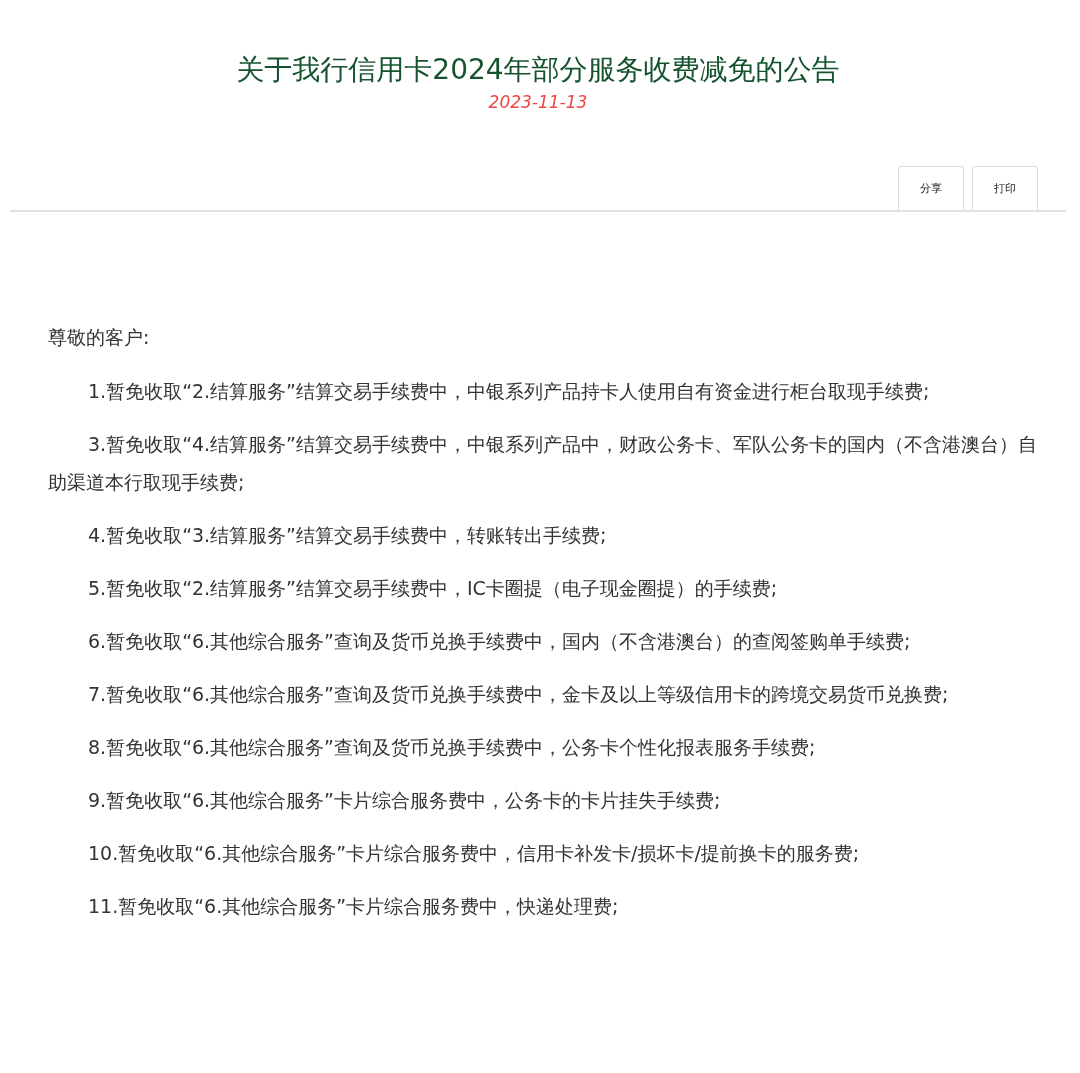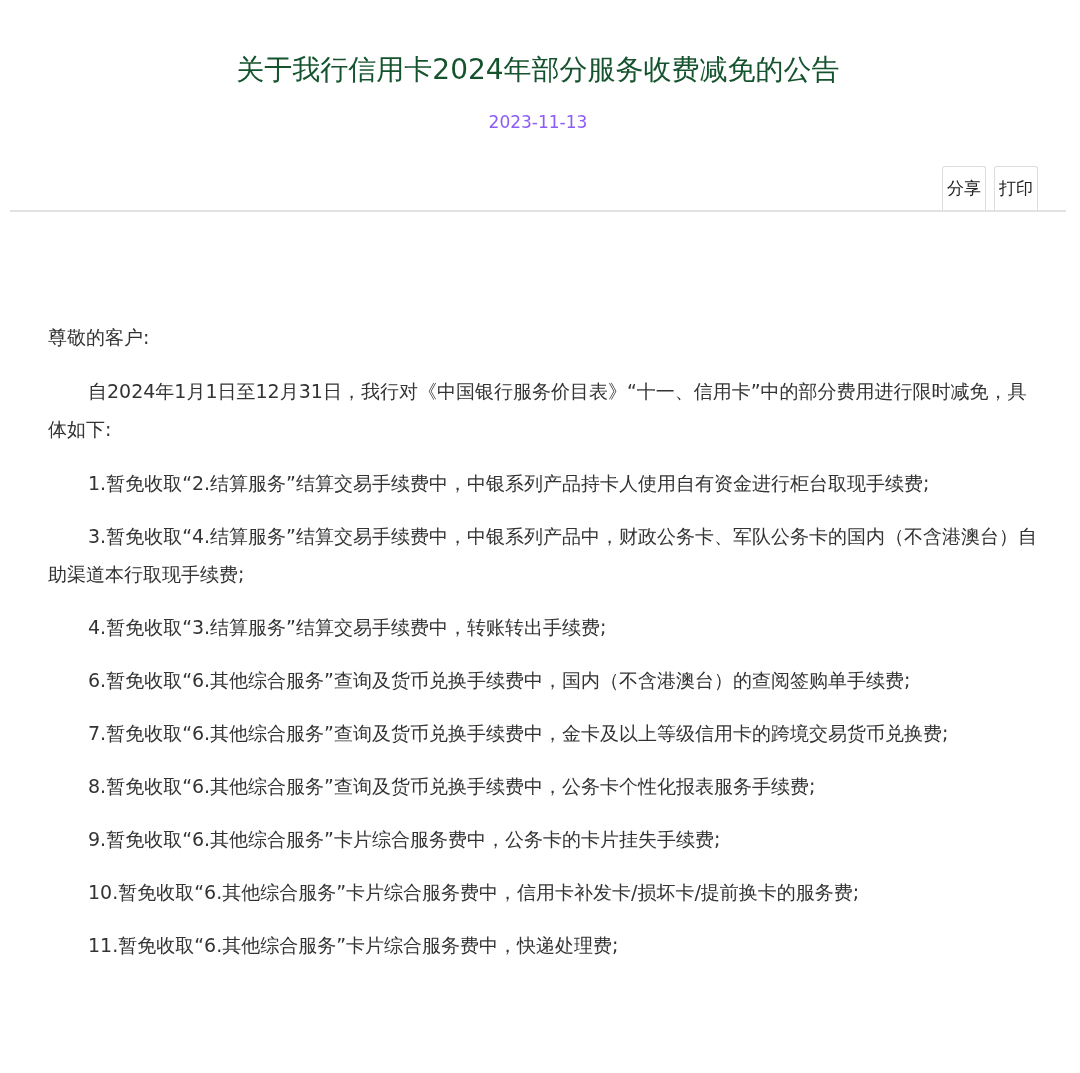--- a/index.html
+++ b/index.html
@@ -24,43 +24,44 @@
     font-size: 28px;
     line-height: 40px;
     color: #14532d;
     font-weight: normal;
     letter-spacing: 0px;
     margin: 0;
   }
   .date {
     position: absolute;
     left: 0;
-    top: 110px;
+    top: 90px;
     width: 1076px;
     text-align: center;
     font-size: 17px;
     line-height: 24px;
-    color: #8b5cf6;
+    color: #ef4444;
+    font-style: italic;
   }
   .toolbar {
     position: absolute;
     top: 166px;
     right: 42px;
     display: flex;
     gap: 8px;
   }
   .tool-btn {
     box-sizing: border-box;
-    width: 44px;
+    width: 66px;
     height: 44px;
     border: 1px solid #dcdcdc;
     border-bottom: none;
     border-radius: 3px 3px 0 0;
     background: #ffffff;
-    font-size: 17px;
+    font-size: 11px;
     color: #222222;
     display: flex;
     align-items: center;
     justify-content: center;
     cursor: pointer;
     font-family: "DejaVu Sans", "Liberation Sans", sans-serif;
     padding: 0;
   }
   .divider {
     position: absolute;
@@ -102,23 +103,23 @@
 
 <div class="toolbar">
   <button class="tool-btn">分享</button>
   <button class="tool-btn">打印</button>
 </div>
 
 <div class="divider"></div>
 
 <div class="content">
   <p class="greeting">尊敬的客户:</p>
-  <p class="intro">自2024年1月1日至12月31日，我行对《中国银行服务价目表》“十一、信用卡”中的部分费用进行限时减免，具体如下:</p>
   <p class="item">1.暂免收取“2.结算服务”结算交易手续费中，中银系列产品持卡人使用自有资金进行柜台取现手续费;</p>
   <p class="item">3.暂免收取“4.结算服务”结算交易手续费中，中银系列产品中，财政公务卡、军队公务卡的国内（不含港澳台）自助渠道本行取现手续费;</p>
   <p class="item">4.暂免收取“3.结算服务”结算交易手续费中，转账转出手续费;</p>
+  <p class="item">5.暂免收取“2.结算服务”结算交易手续费中，IC卡圈提（电子现金圈提）的手续费;</p>
   <p class="item">6.暂免收取“6.其他综合服务”查询及货币兑换手续费中，国内（不含港澳台）的查阅签购单手续费;</p>
   <p class="item">7.暂免收取“6.其他综合服务”查询及货币兑换手续费中，金卡及以上等级信用卡的跨境交易货币兑换费;</p>
   <p class="item">8.暂免收取“6.其他综合服务”查询及货币兑换手续费中，公务卡个性化报表服务手续费;</p>
   <p class="item">9.暂免收取“6.其他综合服务”卡片综合服务费中，公务卡的卡片挂失手续费;</p>
   <p class="item">10.暂免收取“6.其他综合服务”卡片综合服务费中，信用卡补发卡/损坏卡/提前换卡的服务费;</p>
   <p class="item">11.暂免收取“6.其他综合服务”卡片综合服务费中，快递处理费;</p>
 </div>
 
 </body></html>

